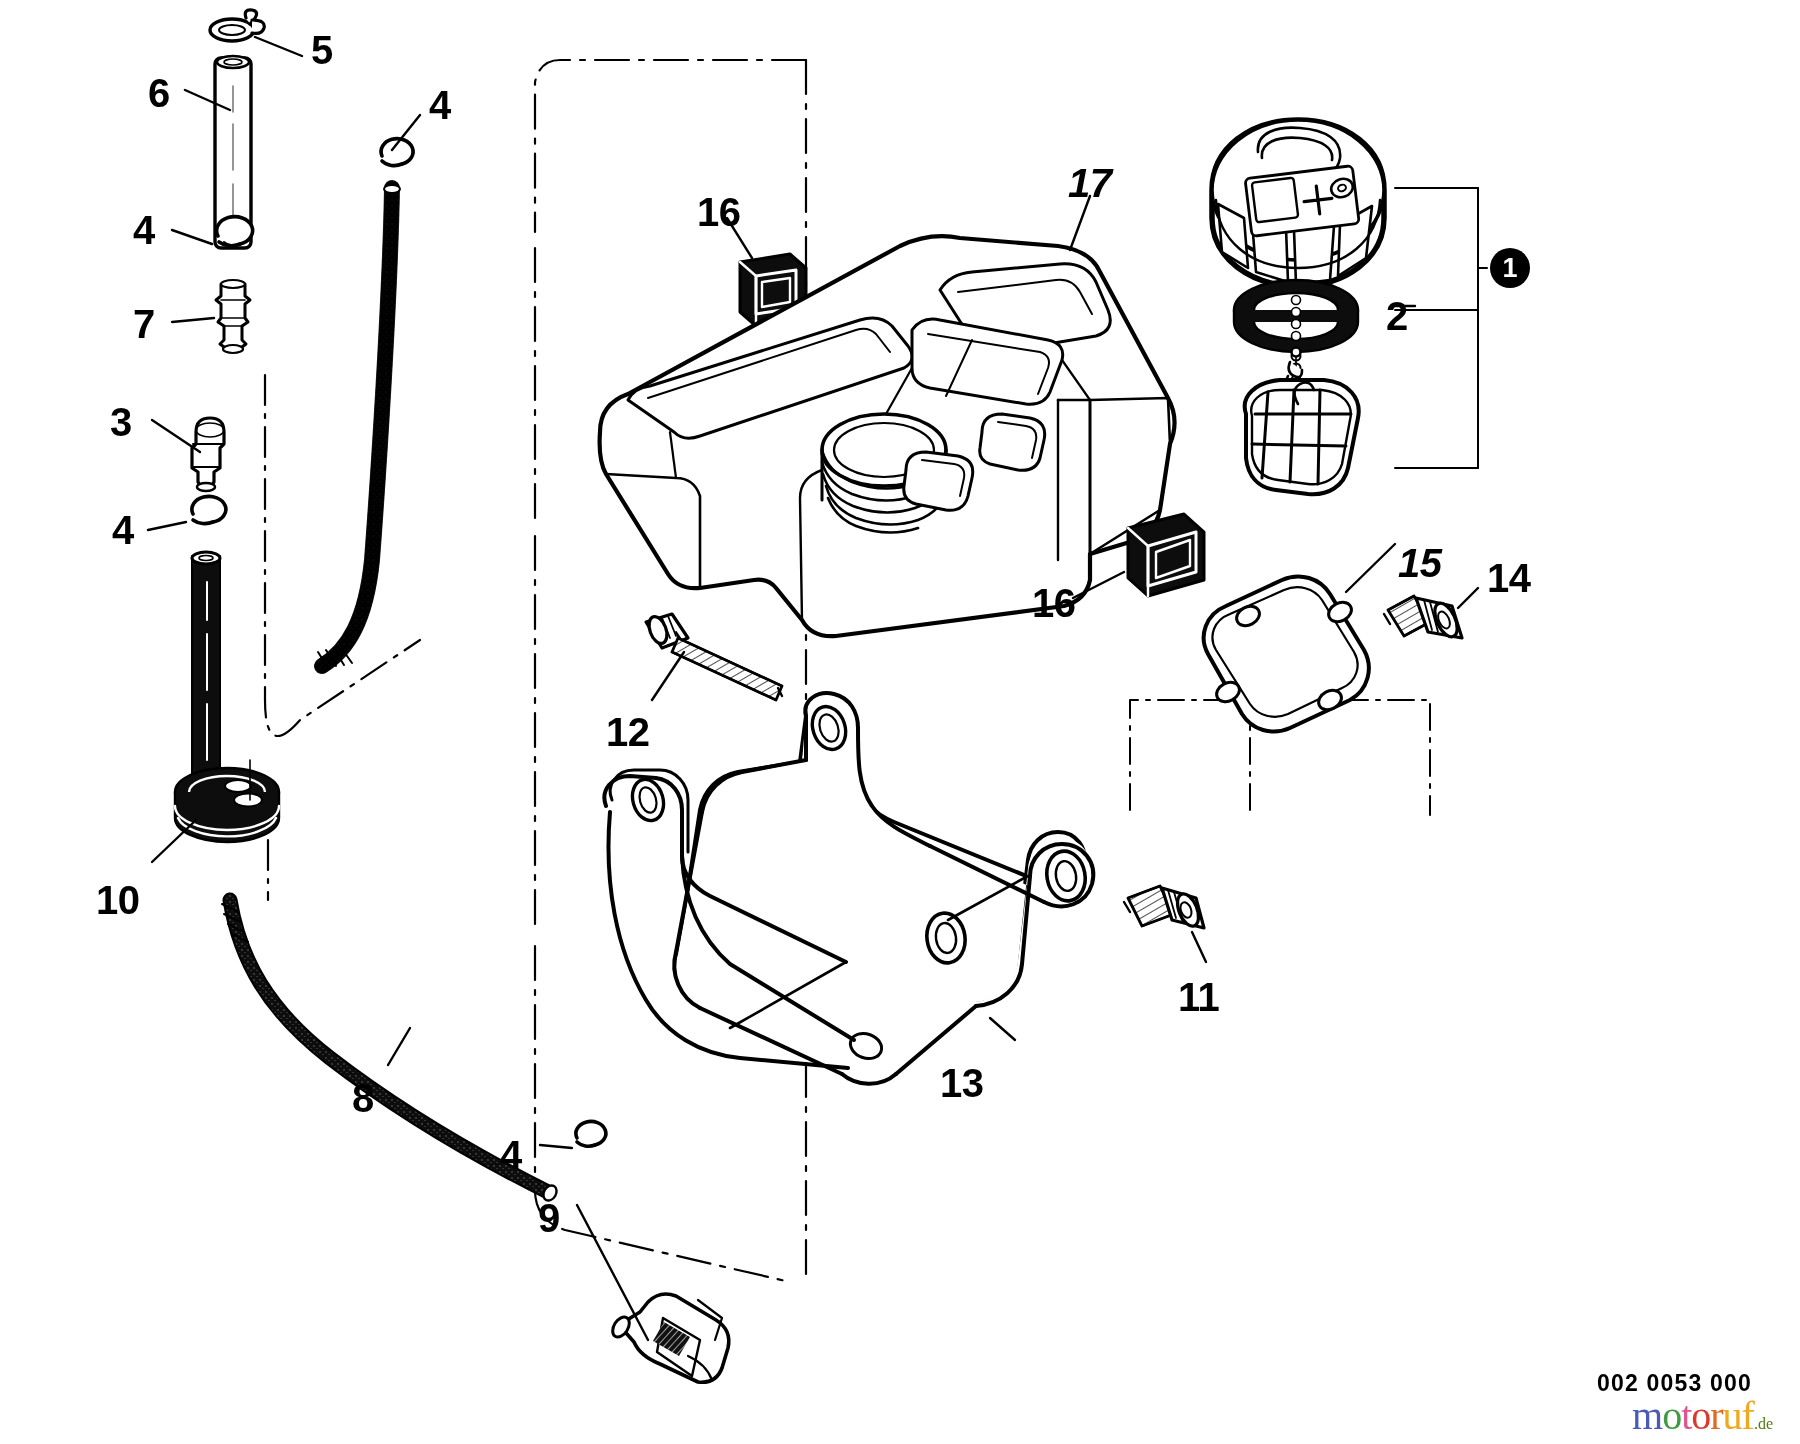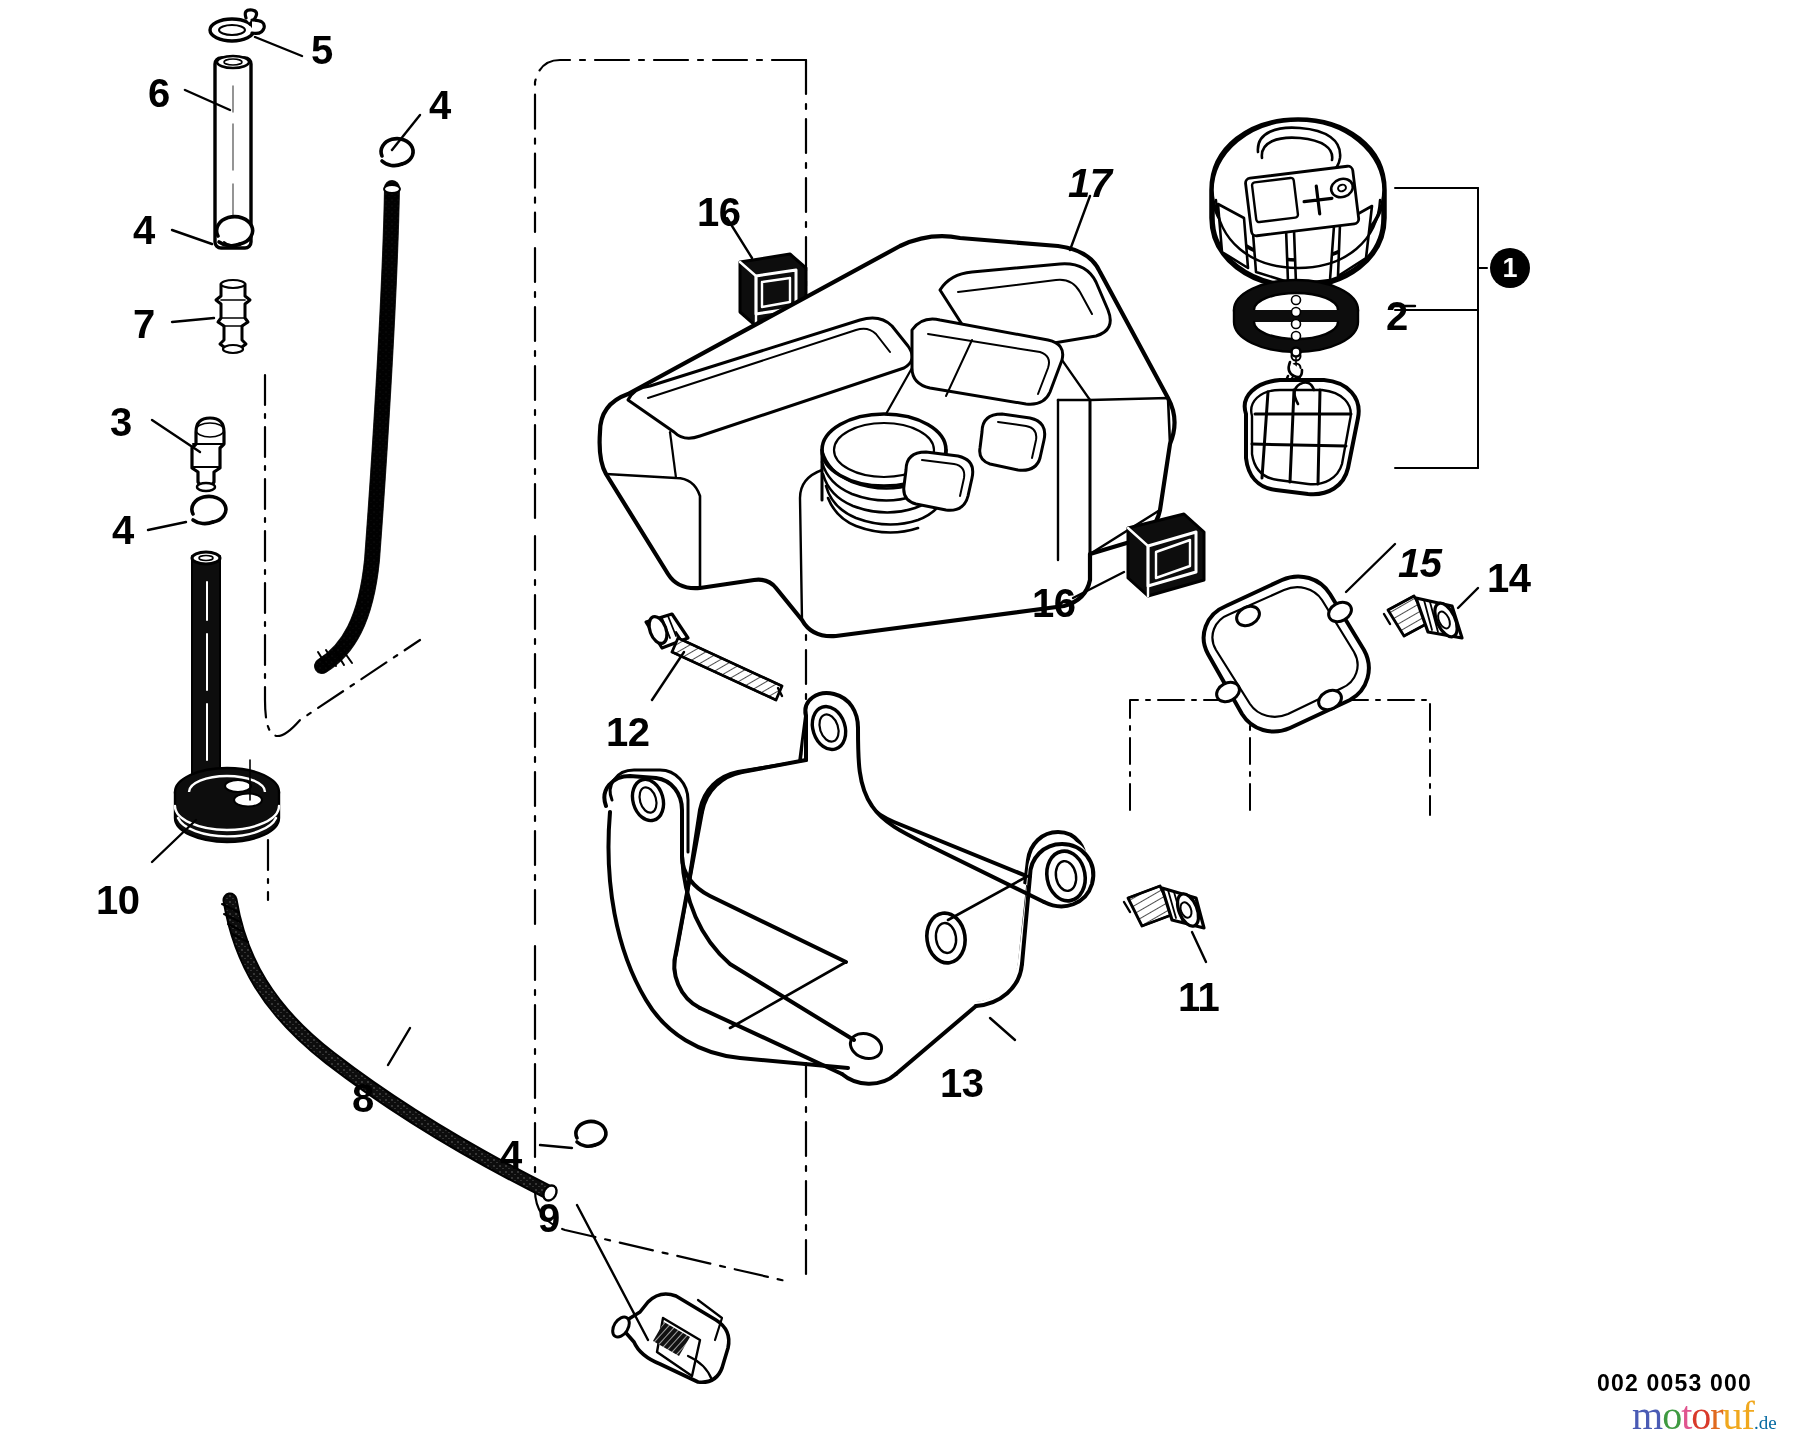--- a/index.html
+++ b/index.html
@@ -7,21 +7,21 @@
   body{font-family:"Liberation Sans",sans-serif;}
   #stage{position:relative;width:1800px;height:1444px;background:#fff;overflow:hidden;}
   #stage svg{position:absolute;left:0;top:0;}
   .callout{position:absolute;font-family:"Liberation Sans",sans-serif;font-weight:bold;color:#000;
            font-size:40px;line-height:1;letter-spacing:-0.5px;white-space:nowrap;}
   .partno{position:absolute;font-family:"Liberation Sans",sans-serif;font-weight:bold;color:#000;
           font-size:23px;letter-spacing:1.2px;white-space:nowrap;text-align:right;}
   .logo{position:absolute;font-family:"Liberation Serif",serif;font-size:40px;white-space:nowrap;
         letter-spacing:-1px;}
   .logo span{display:inline-block;}
-  .logo .tld{font-size:19px;color:#0369a1;letter-spacing:0;}
+  .logo .tld{font-size:16px;color:#4d7c0f;letter-spacing:0;}
   .bulletnum{position:absolute;width:40px;height:40px;border-radius:50%;background:#000;color:#fff;
              font-family:"Liberation Sans",sans-serif;font-weight:bold;font-size:27px;
              display:flex;align-items:center;justify-content:center;}
 </style>
 </head>
 <body>
 
 <div id="stage">
 
 <svg width="1800" height="1444" viewBox="0 0 1800 1444">

